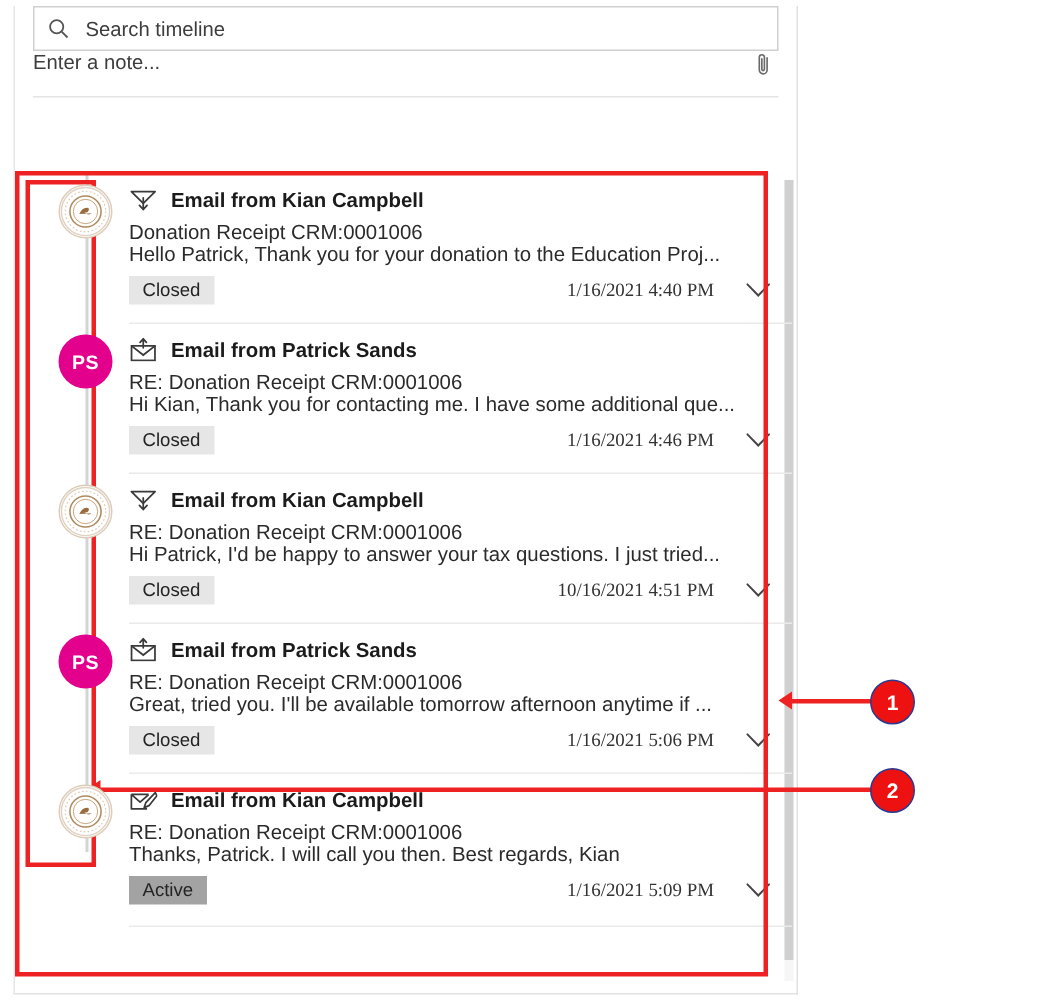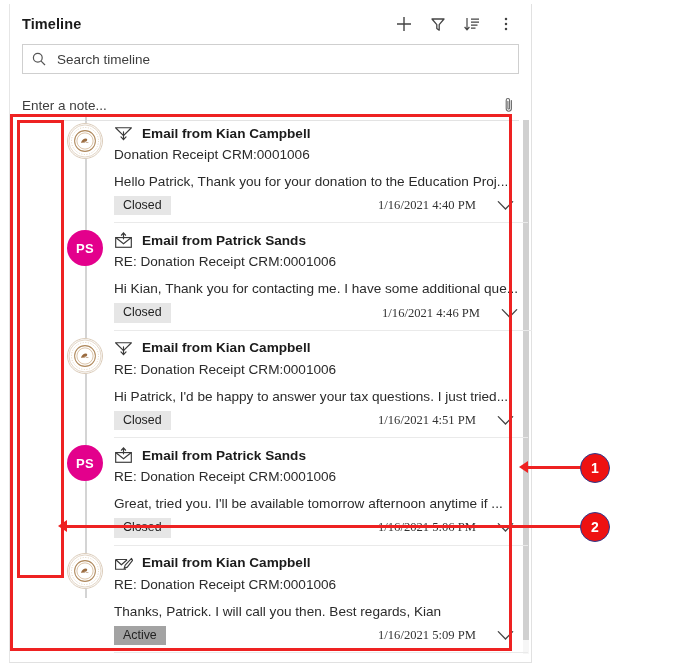--- a/index.html
+++ b/index.html
@@ -73,24 +73,24 @@
     font-family: "Liberation Sans", sans-serif;
     font-size: 13.5px;
     color: #3b3b3b;
     width: 100%;
     background: transparent;
   }
   .search-input::placeholder { color: #3d3d3d; opacity: 1; }
 
   
   .note-row {
-    margin: 16px 12px;
+    margin: 0 12px;
     height: 31px;
     display: flex;
-    align-items: center;
+    align-items: flex-start;
     border-bottom: 1px solid #e3e3e3;
   }
   .note-placeholder {
     flex: 1;
     font-size: 13.5px;
     color: #3d3d3d;
   }
   .clip-icon { color: #666; display: flex; padding-right: 2px; }
 
   
@@ -107,21 +107,20 @@
     display: flex;
     padding-left: 0;
     min-height: 100px;
   }
   .tl-item.last { min-height: 102px; }
 
   .rail {
     width: 58px;
     position: relative;
     flex: 0 0 58px;
-    margin-left: 28px;
   }
   .rail-line {
     position: absolute;
     left: 29px;
     top: 0;
     width: 2px;
     height: 100%;
     background: #d4d4d4;
   }
   .avatar {
@@ -169,21 +168,21 @@
   .entry-sub {
     font-size: 13.6px;
     color: #2b2b2b;
     margin-top: 4px;
     white-space: nowrap;
     overflow: hidden;
   }
   .entry-body {
     font-size: 13.6px;
     color: #2b2b2b;
-    margin-top: 12px;
+    margin-top: 0;
     white-space: nowrap;
     overflow: hidden;
     text-overflow: ellipsis;
   }
   .entry-foot {
     display: flex;
     align-items: center;
     margin-top: 7px;
   }
   .badge {
@@ -259,53 +258,20 @@
     background: #d0d0d0;
   }
 </style>
 </head>
 <body>
 
 <div id="root">
 
   <div class="panel">
 
-    <div class="panel-header">
-      <div class="panel-title">Timeline</div>
-      <div class="hdr-icons">
-
-        <div class="icon-btn">
-          <svg width="20" height="20" viewBox="0 0 20 20">
-            <path d="M10 3 V17 M3 10 H17" stroke="#444" stroke-width="1.4" fill="none"></path>
-          </svg>
-        </div>
-
-        <div class="icon-btn">
-          <svg width="20" height="20" viewBox="0 0 20 20">
-            <path d="M4 5 H16 L11.2 10.6 V16.2 L8.8 14.4 V10.6 Z" stroke="#444" stroke-width="1.3" fill="none" stroke-linejoin="round"></path>
-          </svg>
-        </div>
-
-        <div class="icon-btn">
-          <svg width="20" height="20" viewBox="0 0 20 20">
-            <path d="M5 4 V15.5 M2.6 13 L5 15.8 L7.4 13" stroke="#444" stroke-width="1.2" fill="none"></path>
-            <path d="M9 5.2 H17 M9 8.2 H17 M9 11.2 H15.5 M9 14.2 H13.5" stroke="#444" stroke-width="1.2" fill="none"></path>
-          </svg>
-        </div>
-
-        <div class="icon-btn">
-          <svg width="20" height="20" viewBox="0 0 20 20">
-            <circle cx="10" cy="5" r="1.25" fill="#444"></circle>
-            <circle cx="10" cy="10" r="1.25" fill="#444"></circle>
-            <circle cx="10" cy="15" r="1.25" fill="#444"></circle>
-          </svg>
-        </div>
-
-      </div>
-    </div>
 
     <div class="search-wrap">
       <span class="search-icon">
         <svg width="16" height="16" viewBox="0 0 16 16">
           <circle cx="6.8" cy="6.8" r="4.4" stroke="#555" stroke-width="1.2" fill="none"></circle>
           <path d="M10.1 10.1 L14 14" stroke="#555" stroke-width="1.2" fill="none"></path>
         </svg>
       </span>
       <input class="search-input" type="text" placeholder="Search timeline" style="">
     </div>
@@ -415,21 +381,21 @@
                 <path d="M9 6.5 V13.4 M6.6 11.2 L9 13.8 L11.4 11.2" stroke="#3a3a3a" stroke-width="1.1" fill="none" stroke-linecap="round"></path>
               </svg>
             </span>
             <span class="entry-title">Email from Kian Campbell</span>
           </div>
           <div class="entry-sub">RE: Donation Receipt CRM:0001006</div>
           <div class="entry-body">Hi Patrick,   I'd be happy to answer your tax questions. I just tried...</div>
           <div class="entry-foot">
             <span class="badge closed">Closed</span>
             <span class="foot-right">
-              <span class="timestamp">1/16/2021 4:51 PM</span>
+              <span class="timestamp">10/16/2021 4:51 PM</span>
               <span class="chevron">
                 <svg width="17" height="11" viewBox="0 0 17 11">
                   <path d="M1.3 1.6 L8.5 9 L15.7 1.6" stroke="#444" stroke-width="1.3" fill="none" stroke-linecap="round"></path>
                 </svg>
               </span>
             </span>
           </div>
         </div>
       </div>
       <div class="tl-item">

